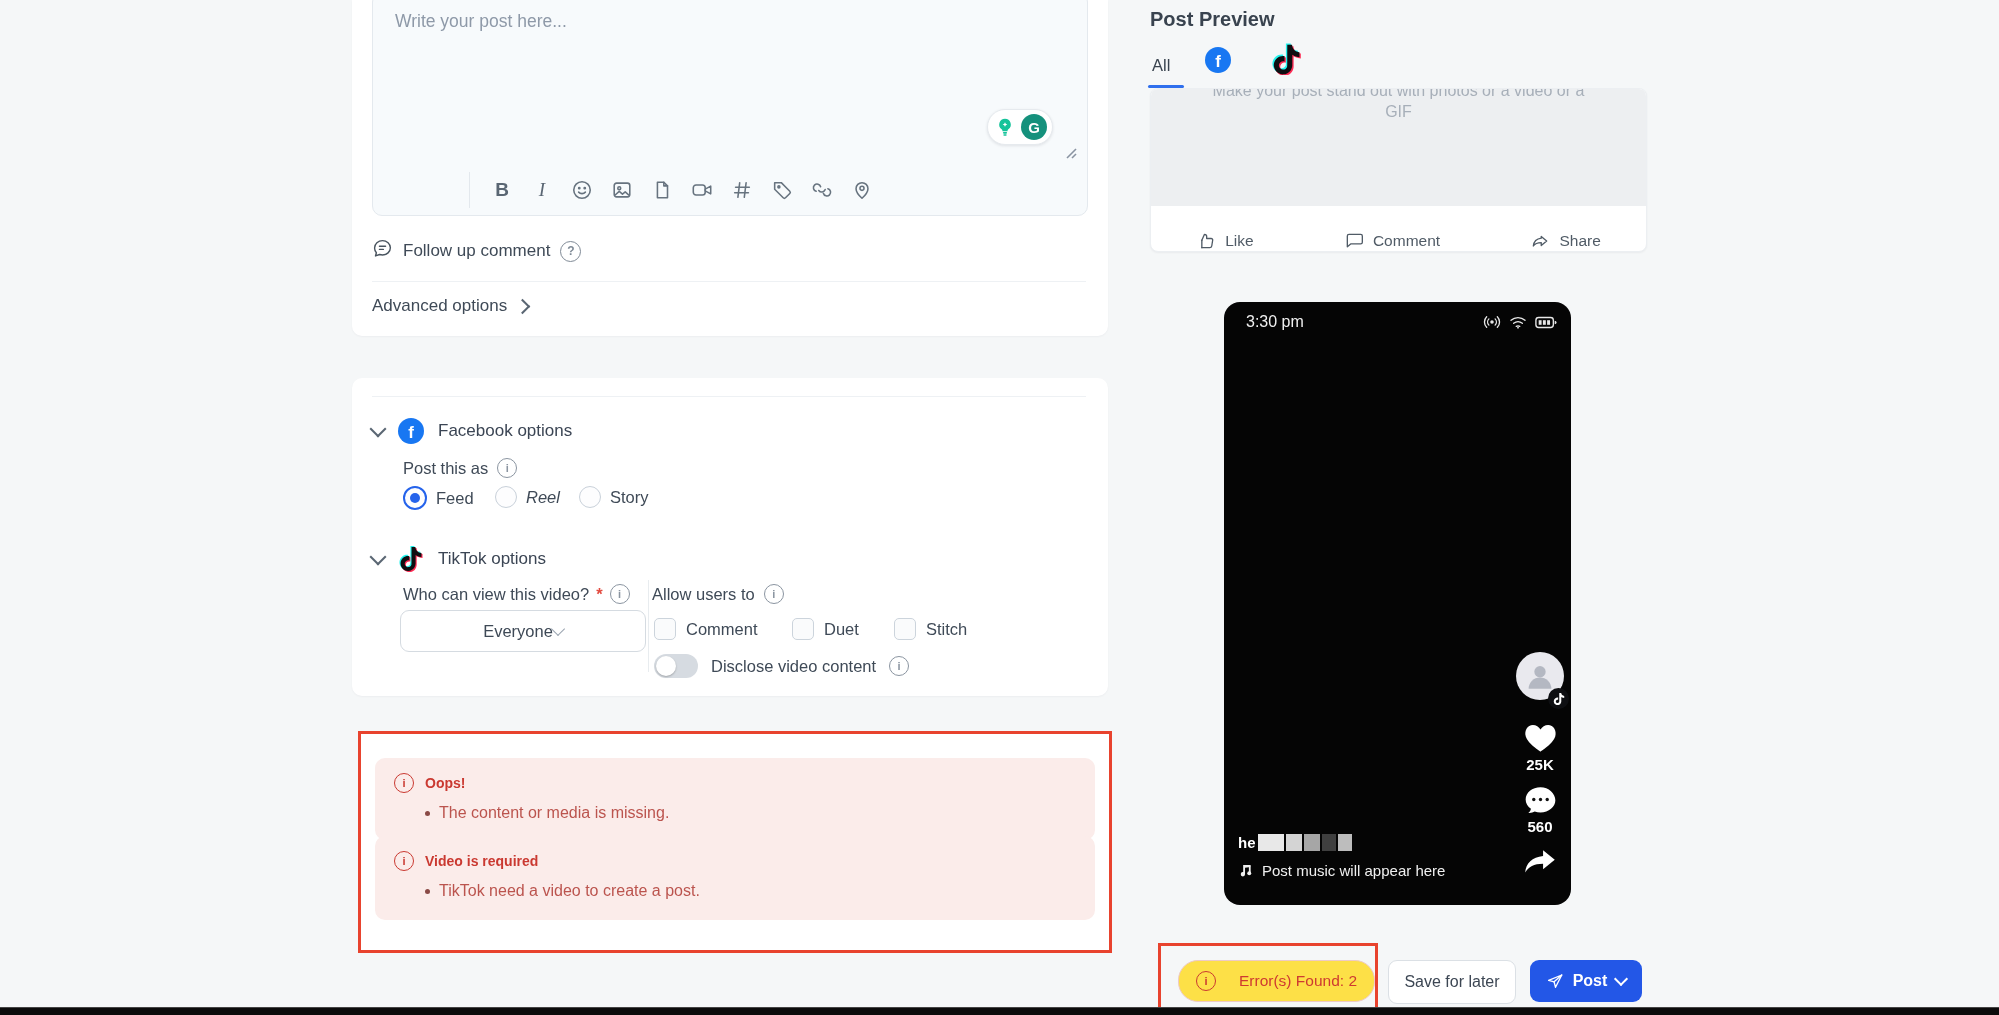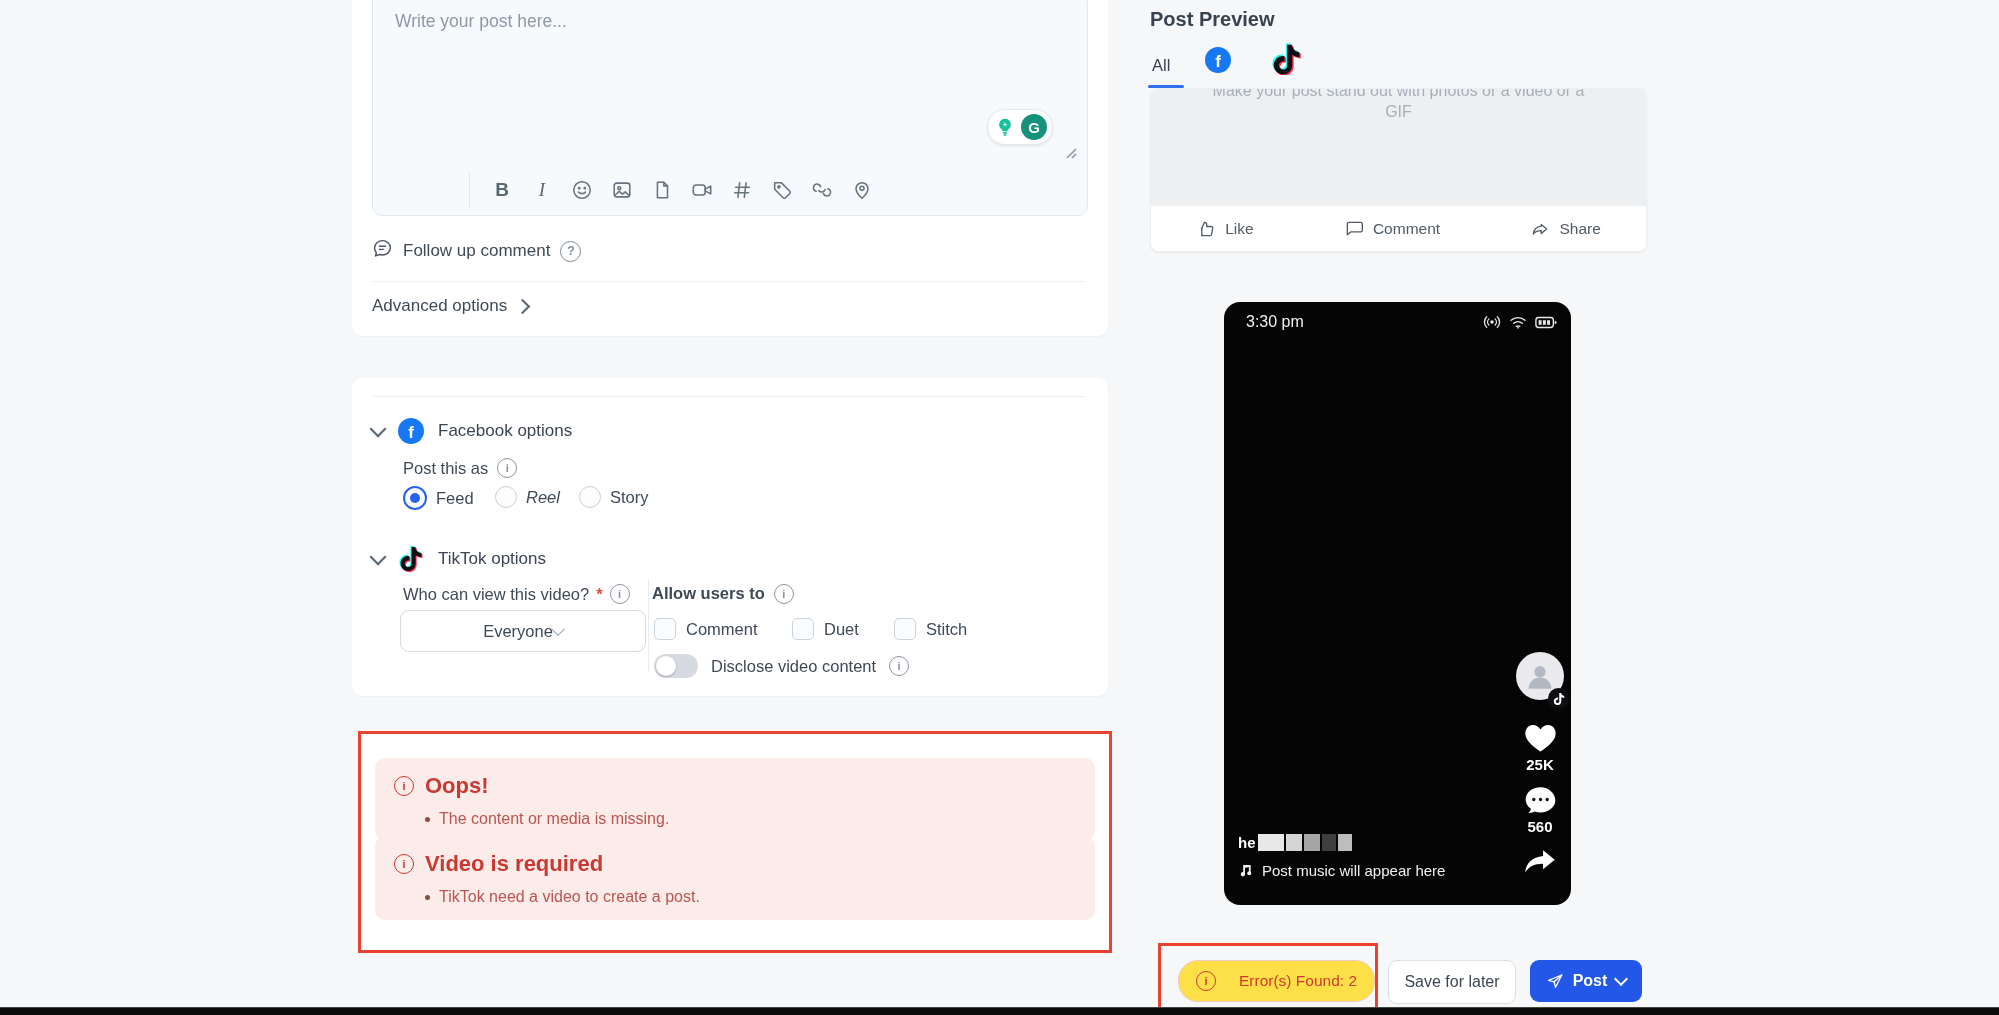--- a/index.html
+++ b/index.html
@@ -84,47 +84,47 @@
   #radio-feed{left:51px;top:108px;} #radio-reel{left:143px;top:108px;font-style:italic;} #radio-story{left:227px;top:108px;}
   #tt-header{left:20px;top:168px;}
   #who-label{left:51px;top:206px;display:flex;align-items:center;gap:7px;font-size:16.5px;}
   .req-star{color:#e24a3f;font-weight:600;}
   #who-dropdown{left:48px;top:232px;width:216px;height:40px;border:1px solid #d5dbe1;border-radius:9px;
     background:#fff;display:flex;align-items:center;justify-content:center;
     padding:0 14px;font-size:16.5px;color:#3e4956;cursor:pointer;}
   .dd-chev{width:9px;height:9px;border-right:1.8px solid #9aa4b0;border-bottom:1.8px solid #9aa4b0;
     transform:rotate(45deg);margin-top:-4px;}
   #opt-vdivider{left:296px;top:202px;height:92px;border-left:1px solid #e8ecef;}
-  #allow-label{left:300px;top:206px;display:flex;align-items:flex-start;gap:9px;font-size:16.5px;font-weight:bold;}
+  #allow-label{left:300px;top:206px;display:flex;align-items:center;gap:9px;font-size:16.5px;}
   .check-group{display:flex;align-items:center;gap:10px;font-size:16.5px;cursor:pointer;}
   #check-comment{left:302px;top:240px;} #check-duet{left:440px;top:240px;} #check-stitch{left:542px;top:240px;}
   #disclose-row{left:302px;top:276px;display:flex;align-items:center;gap:13px;font-size:16.5px;}
 
   
   #errors-annotation{left:358px;top:731px;width:748px;height:216px;border:3px solid #e8432e;background:#fff;}
   .alert{position:absolute;left:14px;right:14px;background:#fbecea;border-radius:10px;padding:15px 19px;}
   #alert1{top:24px;height:52px;} #alert2{top:102px;height:54px;}
-  .alert-title-row{display:flex;align-items:center;gap:11px;font-size:22px;font-weight:700;color:#ca3931;}
+  .alert-title-row{display:flex;align-items:center;gap:11px;font-size:14px;font-weight:700;color:#ca3931;}
   .alert-msg{margin:11px 0 0 31px;font-size:16px;color:#bb544e;display:flex;align-items:center;gap:9px;}
   .alert-msg::before{content:"";width:5px;height:5px;border-radius:50%;background:#8a4a46;flex:none;}
 
   
   #preview-title{left:1150px;top:8px;font-size:20px;font-weight:600;color:#39434f;}
   #tab-all{left:1152px;top:56px;font-size:16.5px;color:#39434f;cursor:pointer;}
   #tab-underline{left:1148px;top:85px;width:36px;height:3px;background:#2f6fed;border-radius:2px;}
   #tab-facebook{left:1205px;top:47px;cursor:pointer;}
   #tab-tiktok{left:1270px;top:43px;width:32px;height:32px;cursor:pointer;}
   #tab-tiktok svg{width:32px;height:32px;}
 
   #fb-preview-card{left:1150px;top:88px;width:495px;height:162px;background:#fff;border:1px solid #eceff2;
     border-radius:8px;overflow:hidden;box-shadow:0 1px 2px rgba(16,24,40,.05);}
   #fb-media{height:117px;background:#edeff1;overflow:hidden;text-align:center;}
   .fb-media-line{font-size:16px;line-height:21px;color:#a7afb9;}
   .fb-media-line.first{margin-top:-9px;}
-  #fb-actions{height:45px;display:flex;align-items:center;justify-content:space-around;
+  #fb-actions{height:45px;display:flex;align-items:flex-end;justify-content:space-around;
     color:#505b66;font-size:15.5px;}
   .fb-action{display:flex;align-items:center;gap:9px;}
   .fb-action svg{width:20px;height:20px;stroke:#505b66;stroke-width:1.6;fill:none;
     stroke-linecap:round;stroke-linejoin:round;}
 
   
   #phone{left:1224px;top:302px;width:347px;height:603px;background:#050505;border-radius:16px;color:#fff;}
   #phone-time{left:22px;top:11px;font-size:16px;color:#f0f0f0;font-weight:500;}
   #phone-status{right:14px;top:12px;display:flex;align-items:center;gap:8px;}
   #phone-status svg{stroke:#e8e8e8;fill:none;stroke-width:1.5;stroke-linecap:round;}

